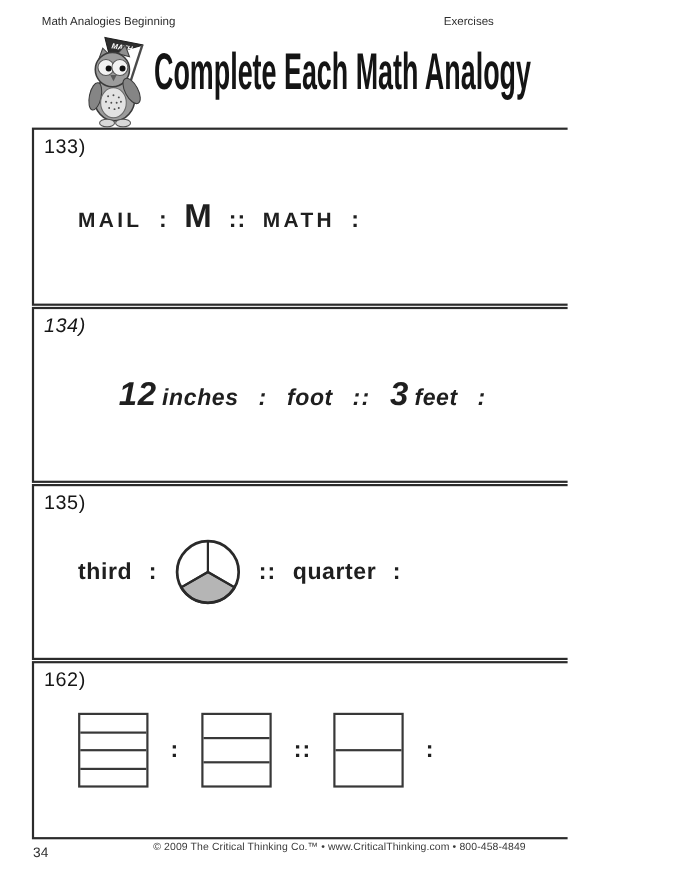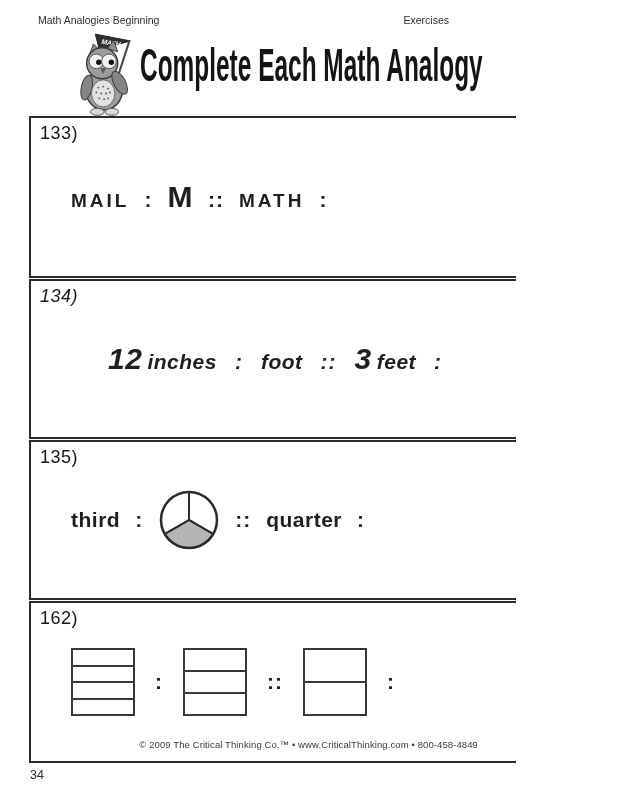--- a/index.html
+++ b/index.html
@@ -56,21 +56,21 @@
   .drect {
     width:64px; height:68px; border:2px solid #383838; background:#fff;
     display:flex; flex-direction:column;
   }
   .rect-row { flex:1; }
   .rect-row + .rect-row { border-top:2px solid #383838; }
   .shape-gap { margin-left:20px; }
 
   
   .ftr-page { position:absolute; left:30px; top:768px; font-size:12.5px; color:#2e2e2e; }
-  .ftr-copy { position:absolute; right:38px; top:739px; font-size:9.5px; color:#3a3a3a; letter-spacing:0.1px; }
+  .ftr-copy { position:absolute; right:38px; top:765px; font-size:9.5px; color:#3a3a3a; letter-spacing:0.1px; }
 </style>
 </head>
 <body>
 
 <div class="page">
 
   <div class="hdr-left">Math Analogies Beginning</div>
   <div class="hdr-right">Exercises</div>
 
   <svg class="mascot" viewBox="0 0 70 92" aria-hidden="true">

